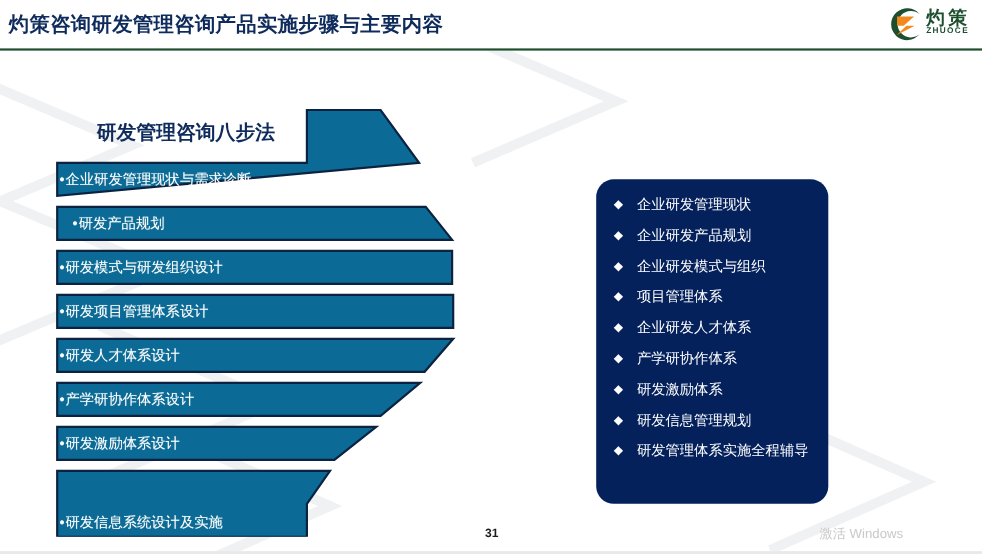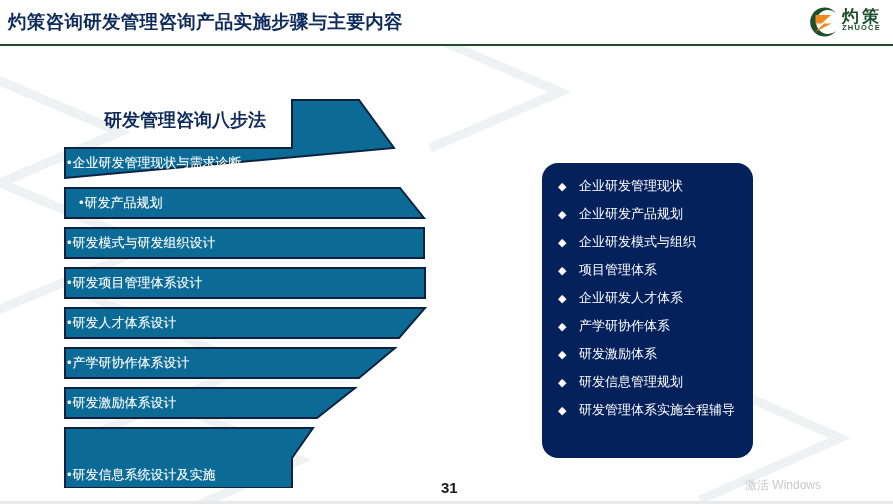--- a/index.html
+++ b/index.html
@@ -61,24 +61,23 @@
     position:absolute; left:36px; top:19px;
     font-size:7.5px; font-weight:bold; color:#1d4f2e;
     letter-spacing:1.2px; white-space:nowrap;
   }
 
   
   #left-heading {
     position:absolute; left:88px; top:108px;
     font-size:18px; font-weight:bold; color:#0e2b5c;
     white-space:nowrap;
-    margin-left:16px;
   }
   #arrow-wrap {
-    position:absolute; left:59px; top:96px;
+    position:absolute; left:46px; top:96px;
     width:372px; height:392px;
   }
   #arrow-svg { position:absolute; left:0; top:0; width:372px; height:392px; }
   #step-labels { position:absolute; left:0; top:0; width:372px; height:392px; }
   .step-label {
     position:absolute; left:8px;
     height:30px; line-height:30px;
     font-size:13px; color:#ffffff;
     white-space:nowrap;
     text-shadow:0 0 1px rgba(255,255,255,.35);
@@ -114,21 +113,21 @@
     flex:0 0 auto;
     width:14px; text-align:left;
     font-size:11px;
     line-height:28px;
   }
   .content-text { flex:1 1 auto; padding-left:7px; }
 
   
   #page-number {
     position:absolute; left:441px; top:479px;
-    font-size:15px; font-weight:bold; color:#1b1b1b;
+    font-size:11px; font-weight:bold; color:#1b1b1b;
   }
   #activate-watermark {
     position:absolute; left:745px; top:477px;
     font-size:12px; color:#c9c9c9;
     white-space:nowrap;
   }
   #footer-rule {
     position:absolute; left:0; top:501px;
     width:893px; height:3px;
     background:#e9e9e9;

